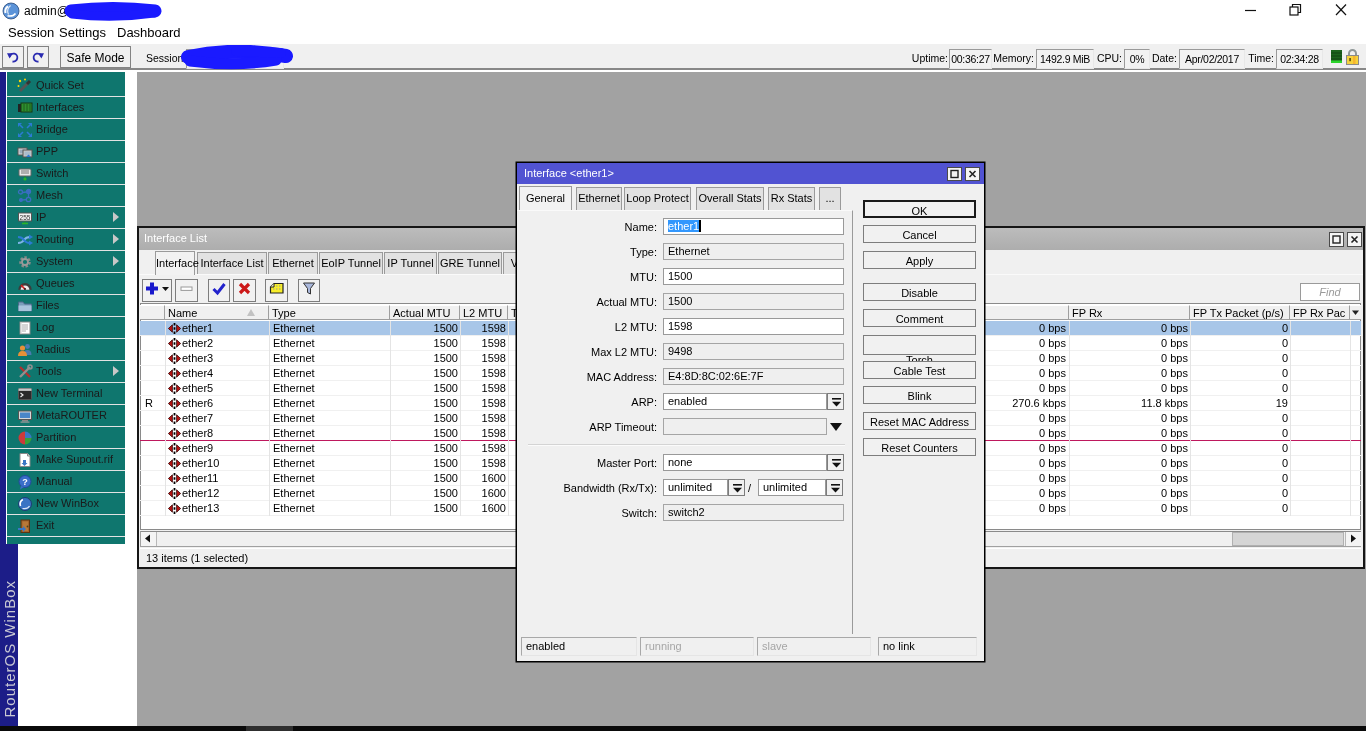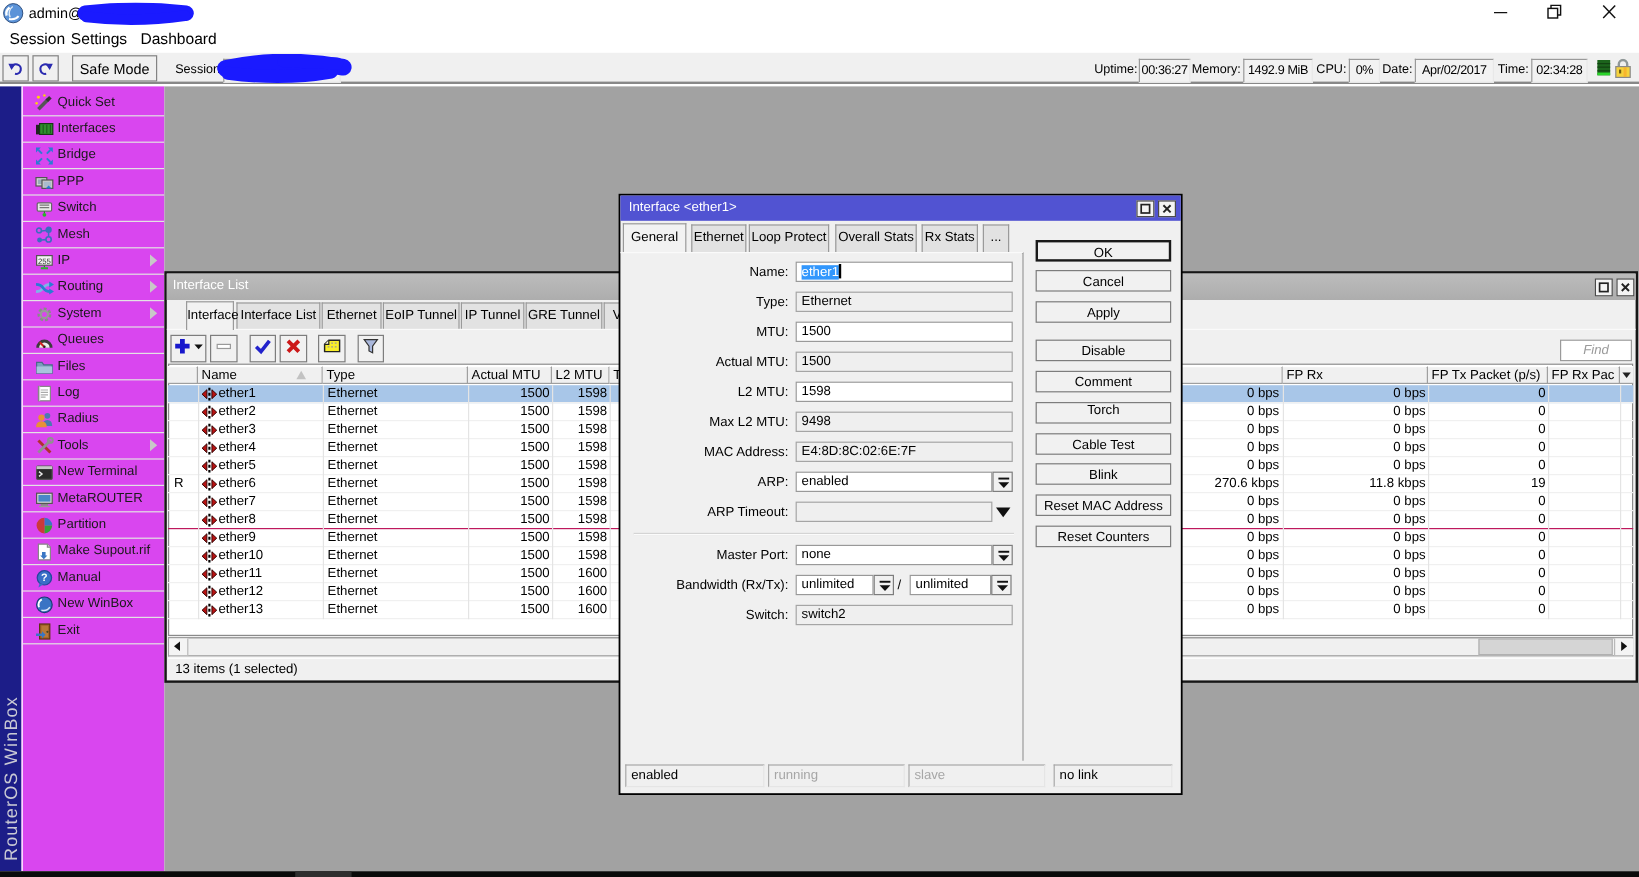--- a/index.html
+++ b/index.html
@@ -9,21 +9,21 @@
 #titletext{position:absolute;left:24px;top:3px;font-size:13px;color:#000}
 #menubar{position:absolute;left:0;top:22px;width:1366px;height:22px;background:#fff;font-size:13px}
 #menubar span{position:absolute;top:3px}
 #toolbar{position:absolute;left:0;top:44px;width:1366px;height:26px;background:#f0f0f0;border-bottom:2px solid #888}
 .tbtn{position:absolute;top:2px;height:22px;background:#f0f0f0;border:1px solid #838383;text-align:center}
 .sunk{position:absolute;top:5px;height:20px;background:#f2f2f2;border:1px solid #9a9a9a;border-bottom-color:#e8e8e8;border-right-color:#e8e8e8;font-size:10.5px;letter-spacing:-0.3px;text-align:center;line-height:18px}
 .tlabel{position:absolute;top:8px;font-size:10.5px;text-align:right}
 
 #bluestrip{position:absolute;left:0;top:72px;width:18px;height:654px;background:#1c1d88}
 #vtext{position:absolute;left:1px;bottom:8px;width:17px;color:#c9c9d4;font-size:15px;writing-mode:vertical-rl;transform:rotate(180deg);letter-spacing:1px}
-#sidebar{position:absolute;left:18px;top:72px;width:119px;height:654px;background:#d946ef;border-left:1px solid #fff}
+#sidebar{position:absolute;left:6px;top:72px;width:119px;height:472px;background:#0f766e;border-left:1px solid #fff}
 .mi{position:absolute;left:0;width:118px;height:22px;border-bottom:1px solid #e3e3e3}
 .mi .lab{position:absolute;left:29px;top:4px;font-size:11px;color:#1a1a1a}
 .mi svg{position:absolute;left:10px;top:3px}
 .mi .sub{position:absolute;right:6px;top:5px;width:0;height:0;border-top:5px solid transparent;border-bottom:5px solid transparent;border-left:6px solid #c8c8c8}
 #workspace{position:absolute;left:137px;top:72px;width:1229px;height:654px;background:#a2a2a2}
 #blackbar{position:absolute;left:0;top:726px;width:1366px;height:5px;background:#0a0a0a}
 
 .cwin{position:absolute;background:#f0f0f0;box-shadow:0 0 0 2px #161616}
 .wtab{position:absolute;top:0;height:23px;background:#e2e2e2;border:1px solid #9a9a9a;border-bottom:none;text-align:center;font-size:11px;padding-top:4px}
 .wtab.act{background:#f2f2f2;height:24px;top:-1px;z-index:3;border-bottom:none;padding-top:5px}
@@ -661,21 +661,21 @@
           <rect x="2" y="1" width="9" height="1.6" fill="#111"></rect>
           <path d="M2 4.8 L11 4.8 L6.5 9.6 z" fill="#111"></path>
         </svg>
       </div>
  <div class="field dis" style="left:146px;top:341px;width:181px">switch2</div>
  <div class="fbtn" style="left:346px;top:37px;width:113px;height:18px;border:2px solid #1a1a1a;padding-top:3px">OK</div>
  <div class="fbtn" style="left:346px;top:62px;width:113px;height:18px;padding-top:3px">Cancel</div>
  <div class="fbtn" style="left:346px;top:88px;width:113px;height:18px;padding-top:3px">Apply</div>
  <div class="fbtn" style="left:346px;top:120px;width:113px;height:18px;padding-top:3px">Disable</div>
  <div class="fbtn" style="left:346px;top:146px;width:113px;height:18px;padding-top:3px">Comment</div>
- <div class="fbtn" style="left:346px;top:172px;width:113px;height:18px;padding-top:0">Torch</div>
+ <div class="fbtn" style="left:346px;top:172px;width:113px;height:18px;padding-top:18px">Torch</div>
  <div class="fbtn" style="left:346px;top:198px;width:113px;height:18px;padding-top:3px">Cable Test</div>
  <div class="fbtn" style="left:346px;top:223px;width:113px;height:18px;padding-top:3px">Blink</div>
  <div class="fbtn" style="left:346px;top:249px;width:113px;height:18px;padding-top:3px">Reset MAC Address</div>
  <div class="fbtn" style="left:346px;top:275px;width:113px;height:18px;padding-top:3px">Reset Counters</div>
  <div class="scell" style="left:4px;top:474px;width:116px">enabled</div>
  <div class="scell" style="left:123px;top:474px;width:114px;color:#a6a6a6">running</div>
  <div class="scell" style="left:240px;top:474px;width:114px;color:#a6a6a6">slave</div>
  <div class="scell" style="left:361px;top:474px;width:99px">no link</div>
 </div>
 <div id="blackbar">

